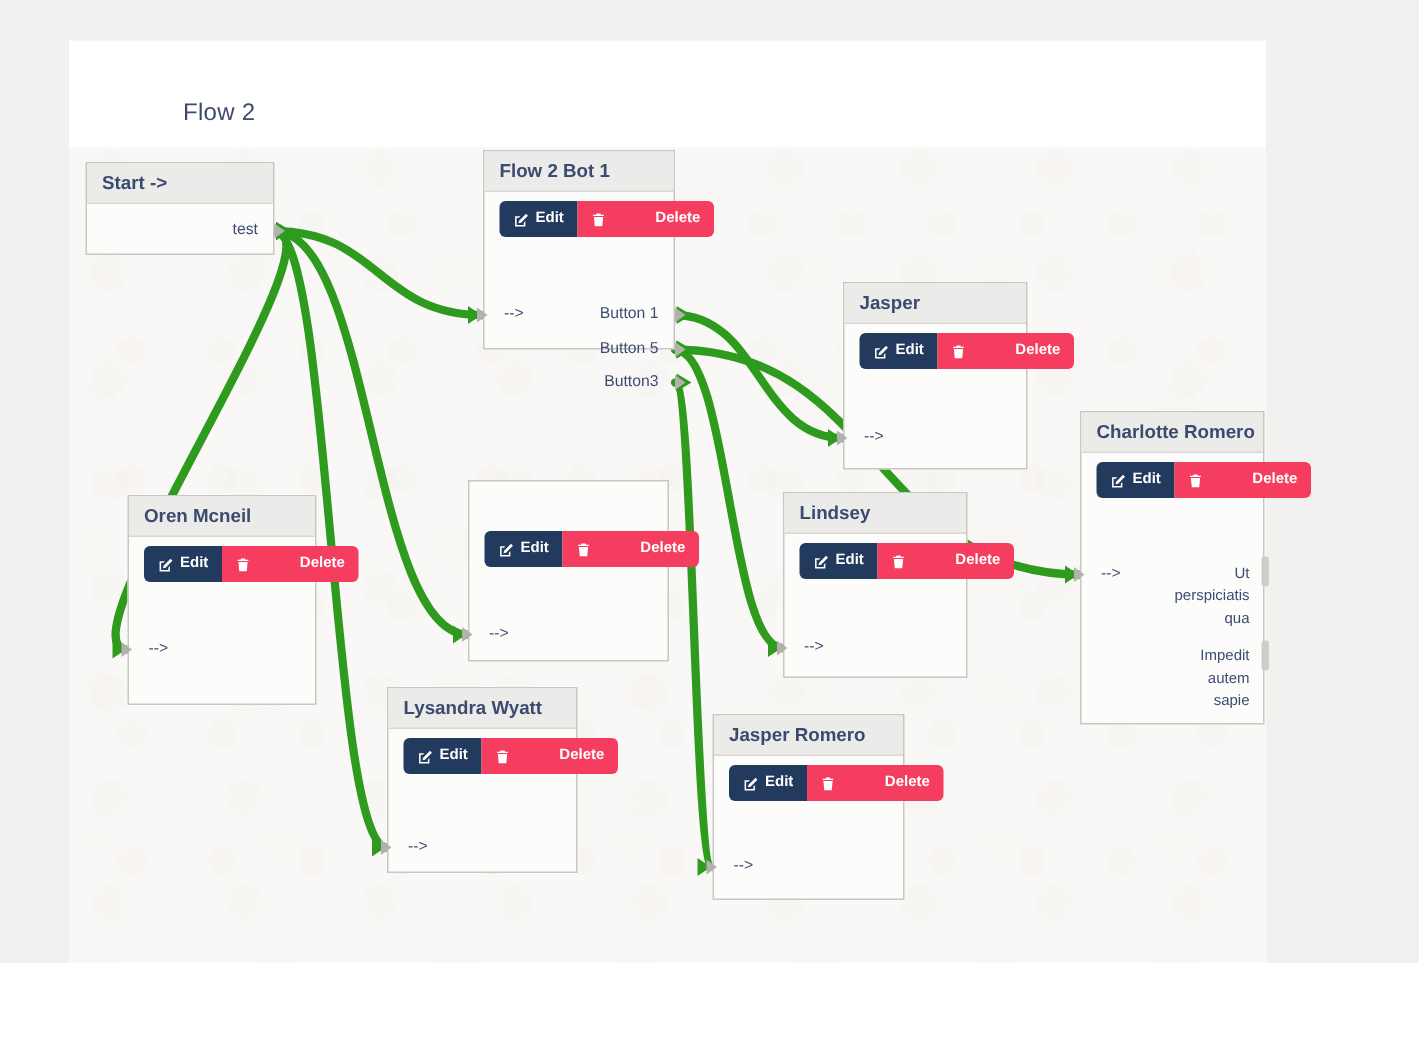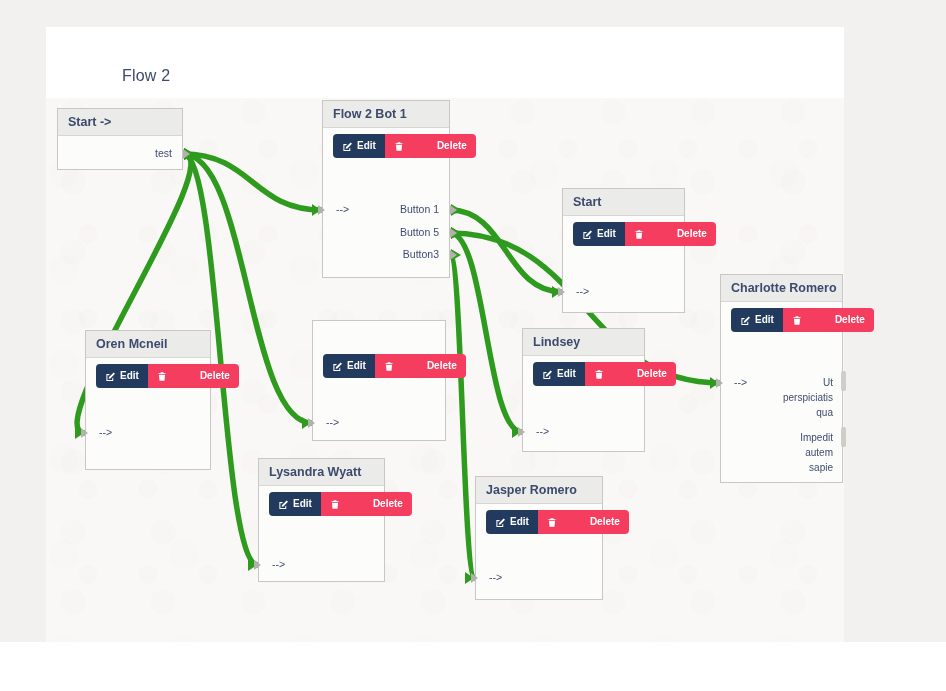--- a/index.html
+++ b/index.html
@@ -87,21 +87,21 @@
     <path d="M 450 255 C 462.5 255 462.5 578 475 578" fill="none" stroke="#2e9b1e" stroke-width="5.5" stroke-linecap="round"></path>
     <polygon points="451,249 461,255 451,261" fill="#2e9b1e"></polygon>
     <polygon points="465,572 474,578 465,584" fill="#2e9b1e"></polygon>
   </svg>
 <div id="nodes-layer">
     <div class="node" style="left: 57px; top: 108px; width: 126px; height: 62px;">
       <div class="node-header"><span>Start -&gt;</span></div>
       <div class="port-label out" style="top: 38px; margin-left: 32px;">test</div>
       <div class="tri out" style="top: 40px;"></div>
     </div>
-    <div class="node" style="left: 322px; top: 100px; width: 128px; height: 178px;">
+    <div class="node" style="left: 322px; top: 100px; width: 128px; height: 133px;">
       <div class="node-header"><span>Flow 2 Bot 1</span></div>
       <div class="btn-row">
         <button class="btn edit" style="background: rgb(33, 58, 94);">
           <svg width="11" height="11" viewBox="0 0 16 16" fill="#fff">
             <path d="M2 4.5h5.2L5.7 6H3.5v7h7V10.8l1.5-1.5V14.5H2V4.5z"></path>
             <path d="M5.9 8.9L12.6 2.2l1.9 1.9-6.7 6.7-2.5.6.6-2.5z"></path>
           </svg>
           <span>Edit</span>
         </button>
         <button class="btn delete" style="background: rgb(244, 61, 95);">
@@ -115,21 +115,21 @@
       <div class="port-label in" style="top: 102px;">--&gt;</div>
       <div class="tri in" style="top: 104px;"></div>
       <div class="port-label out" style="top: 102px;">Button 1</div>
       <div class="tri out" style="top: 104px;"></div>
       <div class="port-label out" style="top: 125px;">Button 5</div>
       <div class="tri out" style="top: 127px;"></div>
       <div class="port-label out" style="top: 147px; text-align: center;">Button3</div>
       <div class="tri out" style="top: 149px;"></div>
     </div>
     <div class="node" style="left: 562px; top: 188px; width: 123px; height: 125px;">
-      <div class="node-header"><span>Start</span></div>
+      <div class="node-header"><span>Jasper</span></div>
       <div class="btn-row">
         <button class="btn edit" style="background: rgb(33, 58, 94);">
           <svg width="11" height="11" viewBox="0 0 16 16" fill="#fff">
             <path d="M2 4.5h5.2L5.7 6H3.5v7h7V10.8l1.5-1.5V14.5H2V4.5z"></path>
             <path d="M5.9 8.9L12.6 2.2l1.9 1.9-6.7 6.7-2.5.6.6-2.5z"></path>
           </svg>
           <span>Edit</span>
         </button>
         <button class="btn delete" style="background: rgb(244, 61, 95);">
           <svg width="10" height="11" viewBox="0 0 16 16" fill="#fff">

